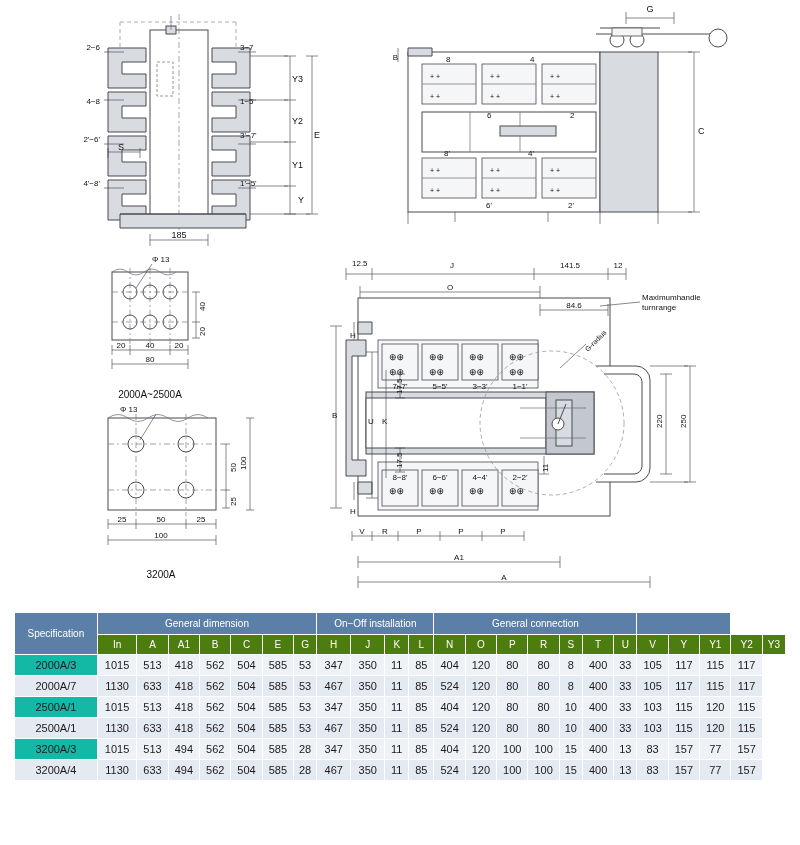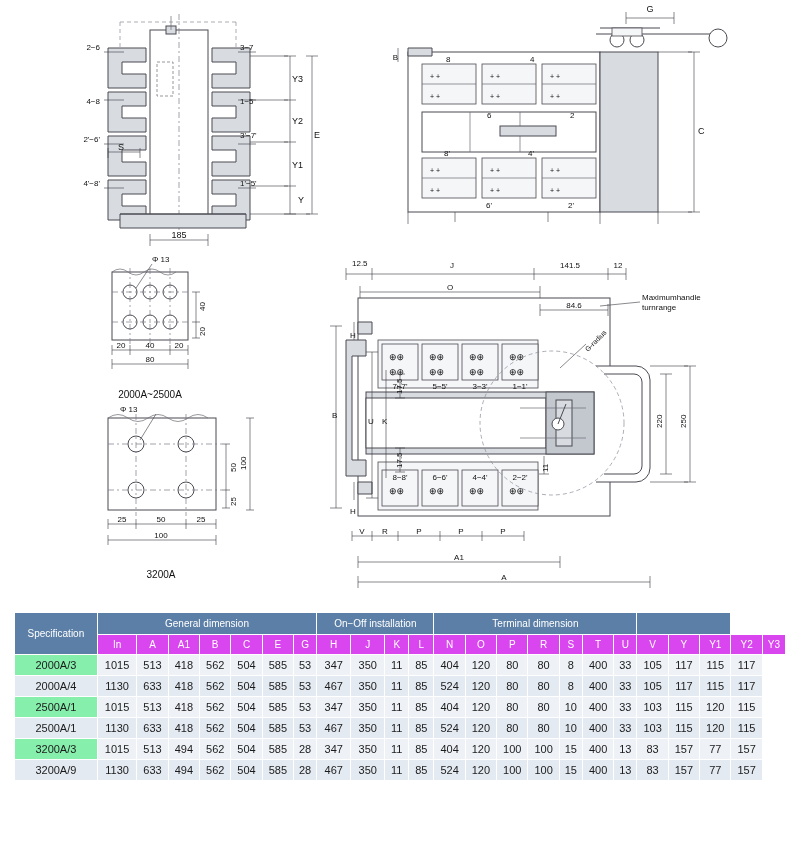--- a/index.html
+++ b/index.html
@@ -24,24 +24,24 @@
   .t7{font-size:8px;}
   .t8{font-size:9px;}
   .cap{font-size:10px;}
 
   
   .tablewrap{position:absolute;left:14px;top:612px;width:772px;}
   table{border-collapse:collapse;width:772px;
         font-size:11px;}
   th,td{border:1px solid #ffffff;text-align:center;}
   thead th{background:#5b7fa6;color:#fff;font-weight:normal;padding:5px 2px;font-size:10px;}
-  thead tr.sub th{background:#d946ef;color:#fff;padding:4px 2px;}
+  thead tr.sub th{background:#4d7c0f;color:#fff;padding:4px 2px;}
   tbody td{background:#eef2f7;padding:4px 2px;color:#1b1b1b;}
   tbody tr:nth-child(even) td{background:#e4eaf2;}
-  tbody td.spec{background:#86efac;}
+  tbody td.spec{background:#14b8a6;}
   tbody tr:nth-child(even) td.spec{background:#e4eaf2;}
 </style>
 </head>
 <body>
 
 <div class="canvas">
 <svg width="800" height="845" viewBox="0 0 800 845" xmlns="http://www.w3.org/2000/svg">
 
   <g>
 
@@ -412,21 +412,21 @@
 </svg>
 </div>
 
 <div class="tablewrap">
   <table>
     <thead>
       <tr>
         <th rowspan="2">Specification</th>
         <th colspan="7">General dimension</th>
         <th colspan="4">On−Off installation</th>
-        <th colspan="7">Terminal dimension</th>
+        <th colspan="7">General connection</th>
         <th colspan="3"></th>
       </tr>
       <tr class="sub">
         <th>In</th>
         <th>A</th>
         <th>A1</th>
         <th>B</th>
         <th>C</th>
         <th>E</th>
         <th>G</th>
@@ -468,21 +468,21 @@
           <td>80</td>
           <td>8</td>
           <td>400</td>
           <td>33</td>
           <td>105</td>
           <td>117</td>
           <td>115</td>
           <td>117</td>
         </tr>
         <tr>
-          <td class="spec">2000A/4</td>
+          <td class="spec">2000A/7</td>
           <td>1130</td>
           <td>633</td>
           <td>418</td>
           <td>562</td>
           <td>504</td>
           <td>585</td>
           <td>53</td>
           <td>467</td>
           <td>350</td>
           <td>11</td>
@@ -568,21 +568,21 @@
           <td>100</td>
           <td>15</td>
           <td>400</td>
           <td>13</td>
           <td>83</td>
           <td>157</td>
           <td>77</td>
           <td>157</td>
         </tr>
         <tr>
-          <td class="spec">3200A/9</td>
+          <td class="spec">3200A/4</td>
           <td>1130</td>
           <td>633</td>
           <td>494</td>
           <td>562</td>
           <td>504</td>
           <td>585</td>
           <td>28</td>
           <td>467</td>
           <td>350</td>
           <td>11</td>

